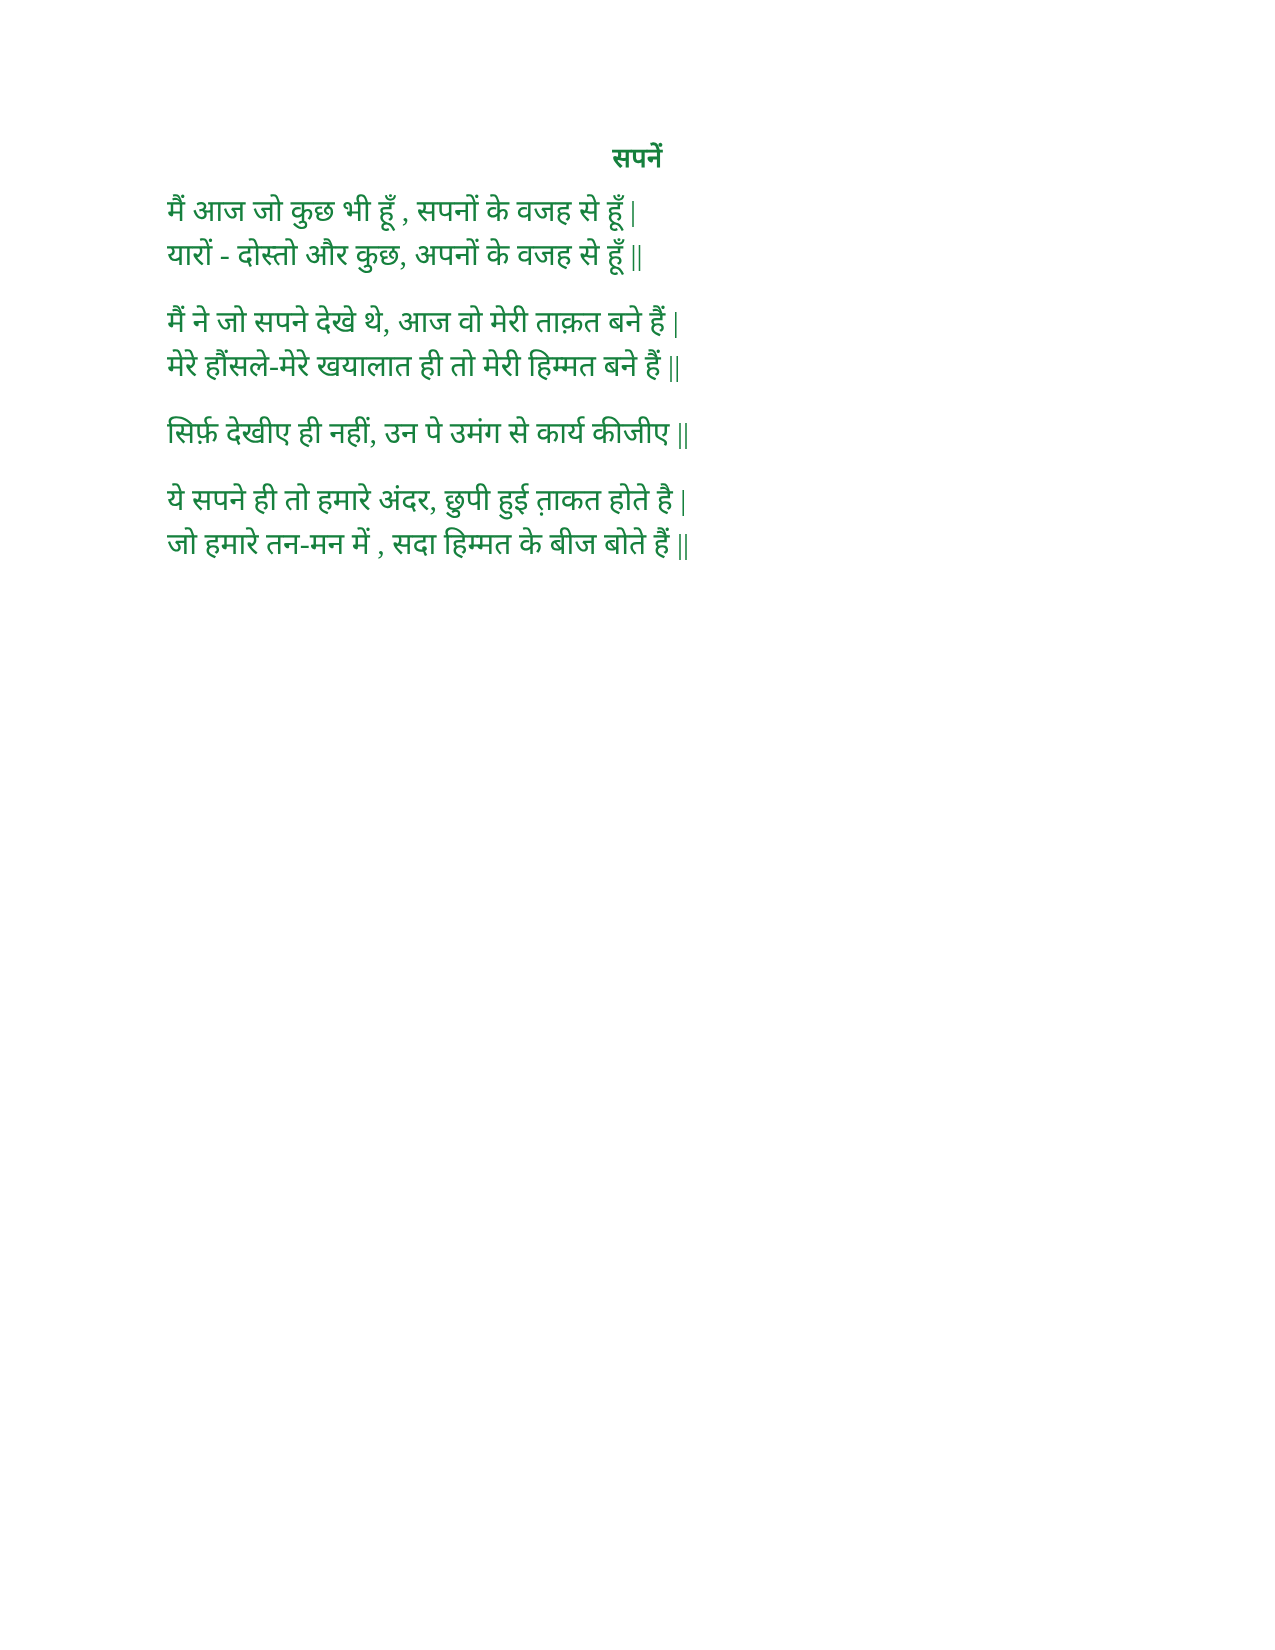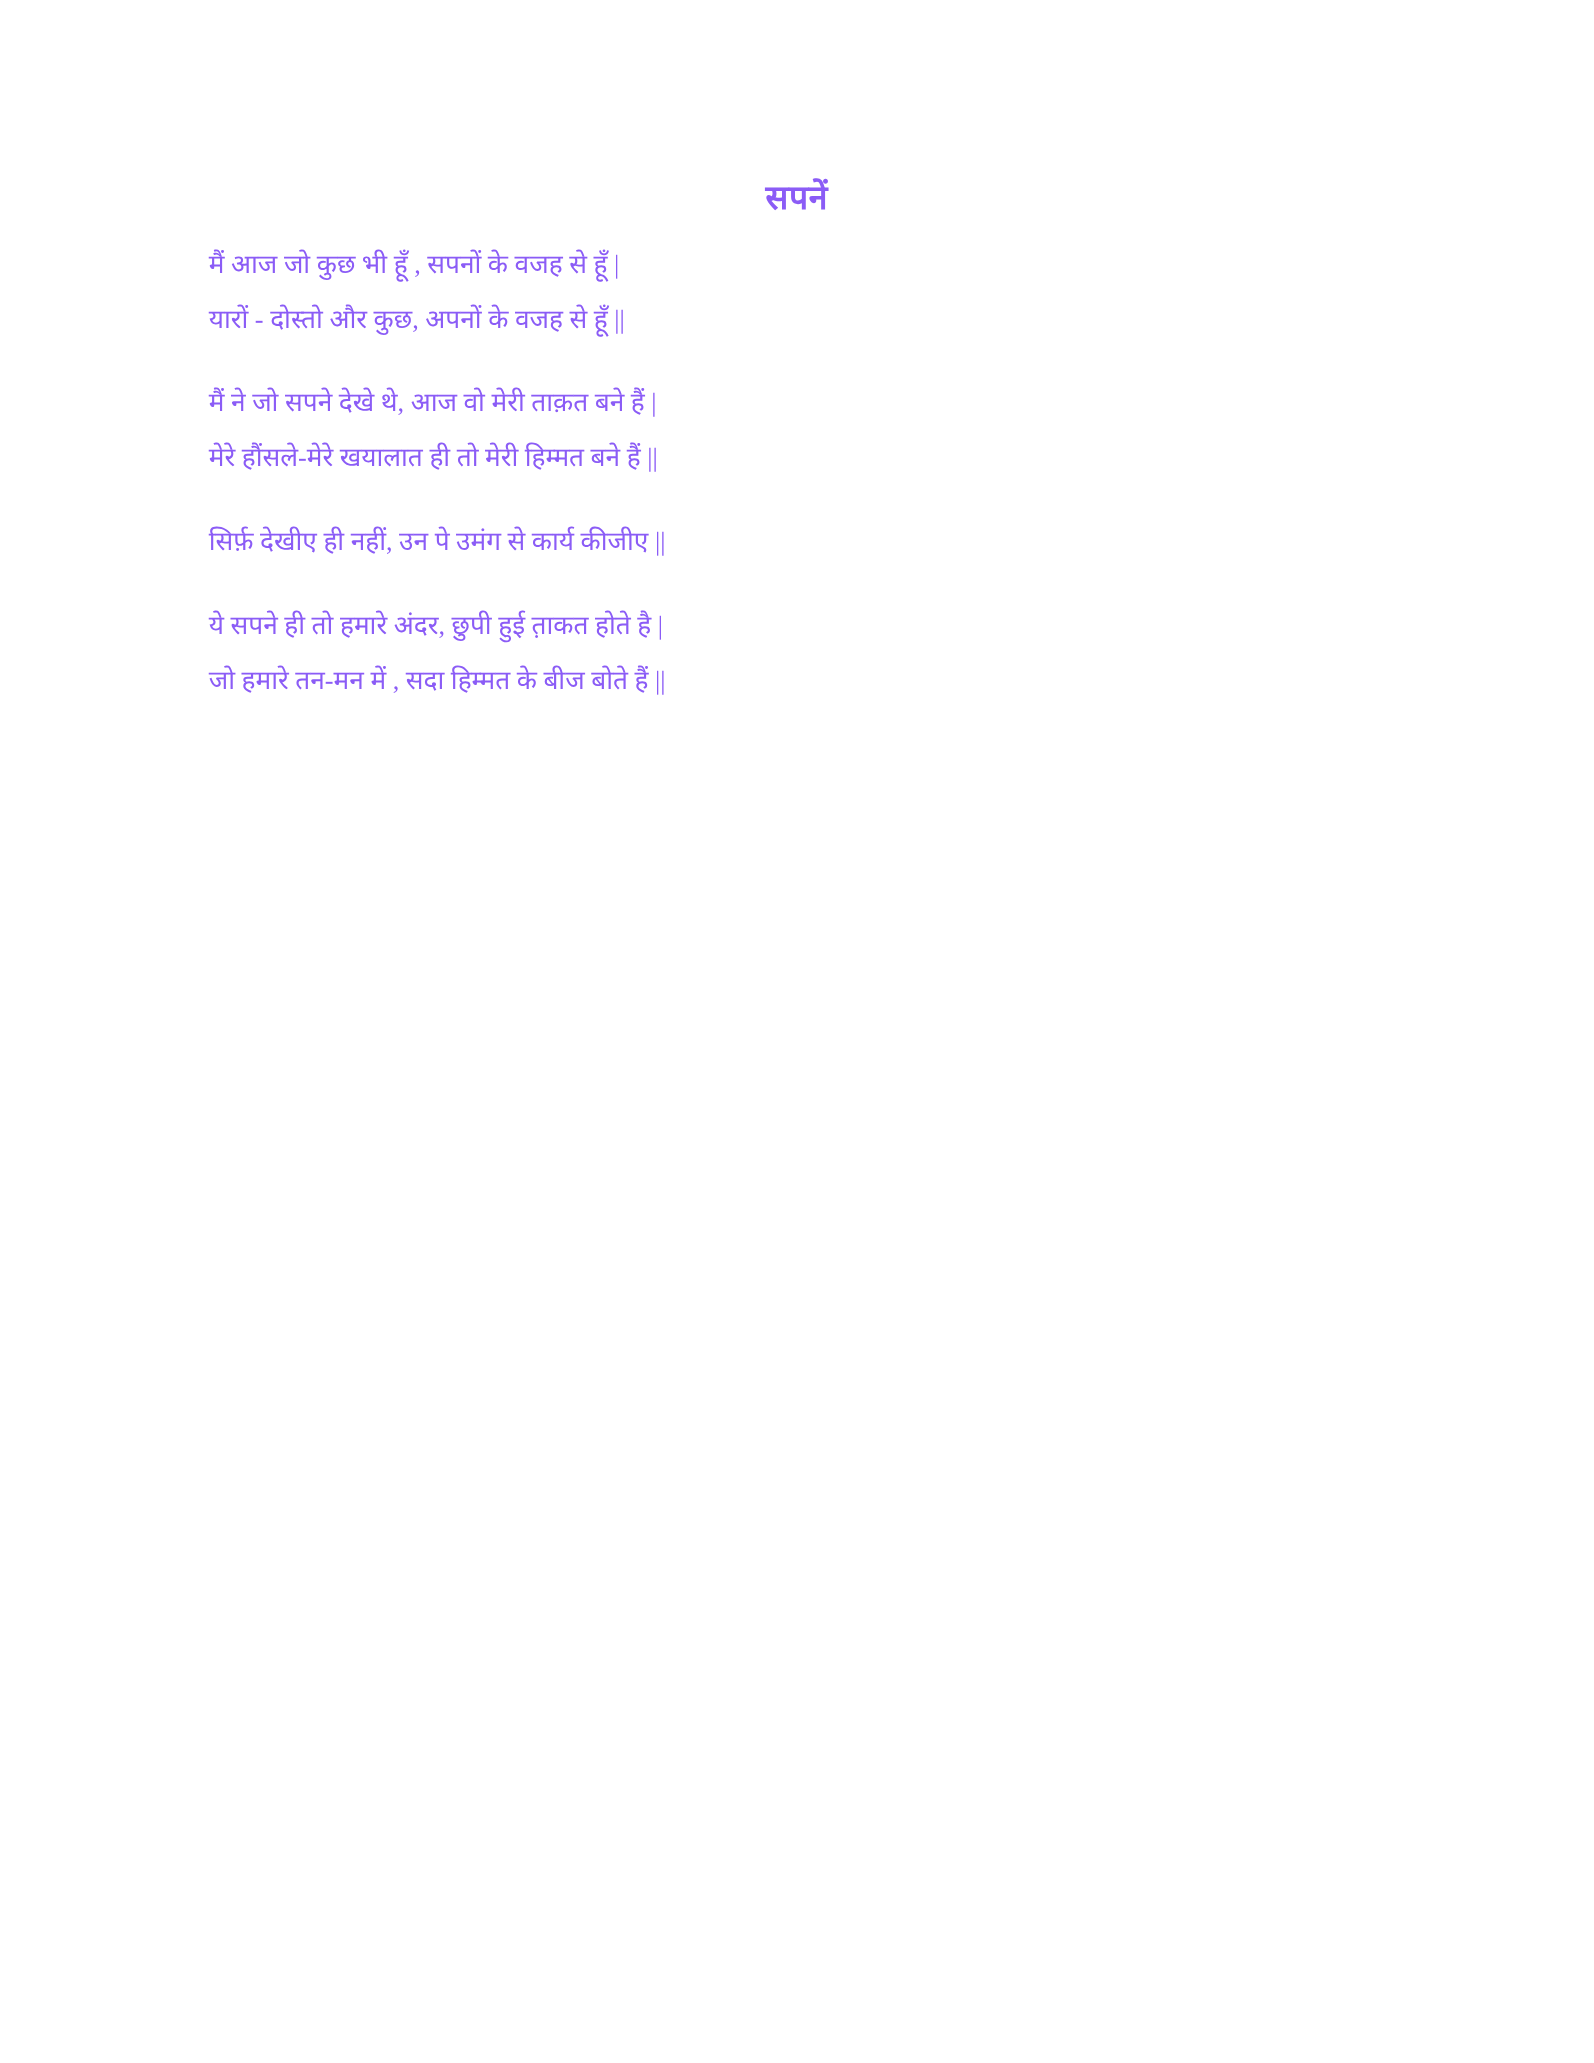--- a/index.html
+++ b/index.html
@@ -5,21 +5,21 @@
   html, body {
     margin: 0;
     padding: 0;
     background: #ffffff;
   }
   .page {
     position: relative;
     width: 1275px;
     height: 1650px;
     background: #ffffff;
-    color: #8b5cf6;
+    color: #15803d;
     font-family: "Liberation Serif", "DejaVu Serif", "DejaVu Sans", serif;
     overflow: hidden;
   }
   .poem {
     position: absolute;
     top: 138px;
     left: 167px;
     right: 120px;
   }
   .poem-title {
@@ -28,21 +28,21 @@
     text-align: center;
     
     width: 941px;   
     margin-bottom: 14px;
     letter-spacing: 0.5px;
   }
   .stanza {
     margin-bottom: 23px;
   }
   .poem-line {
-    font-size: 21px;
+    font-size: 30px;
     line-height: 44px;
     white-space: pre-wrap;
   }
 </style>
 </head>
 <body>
 
 <div class="page">
   <div class="poem">
 

